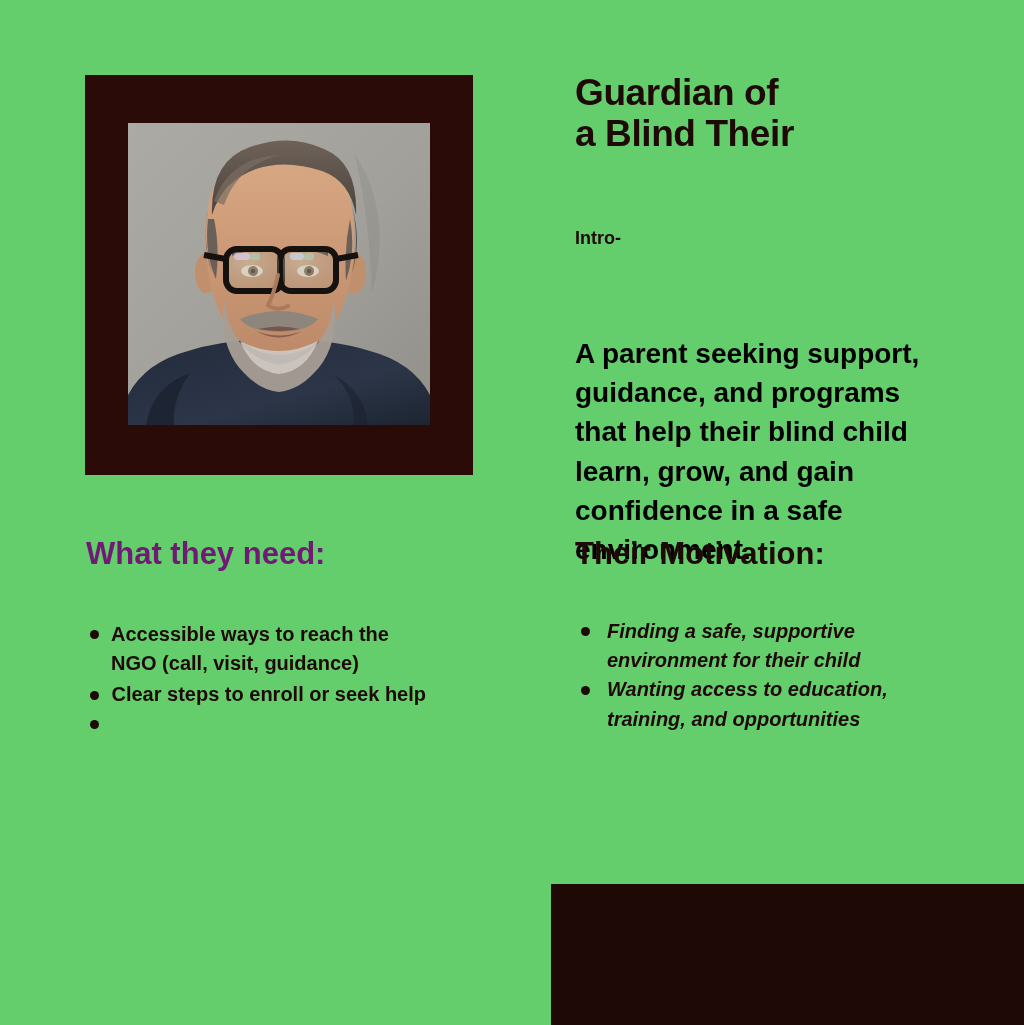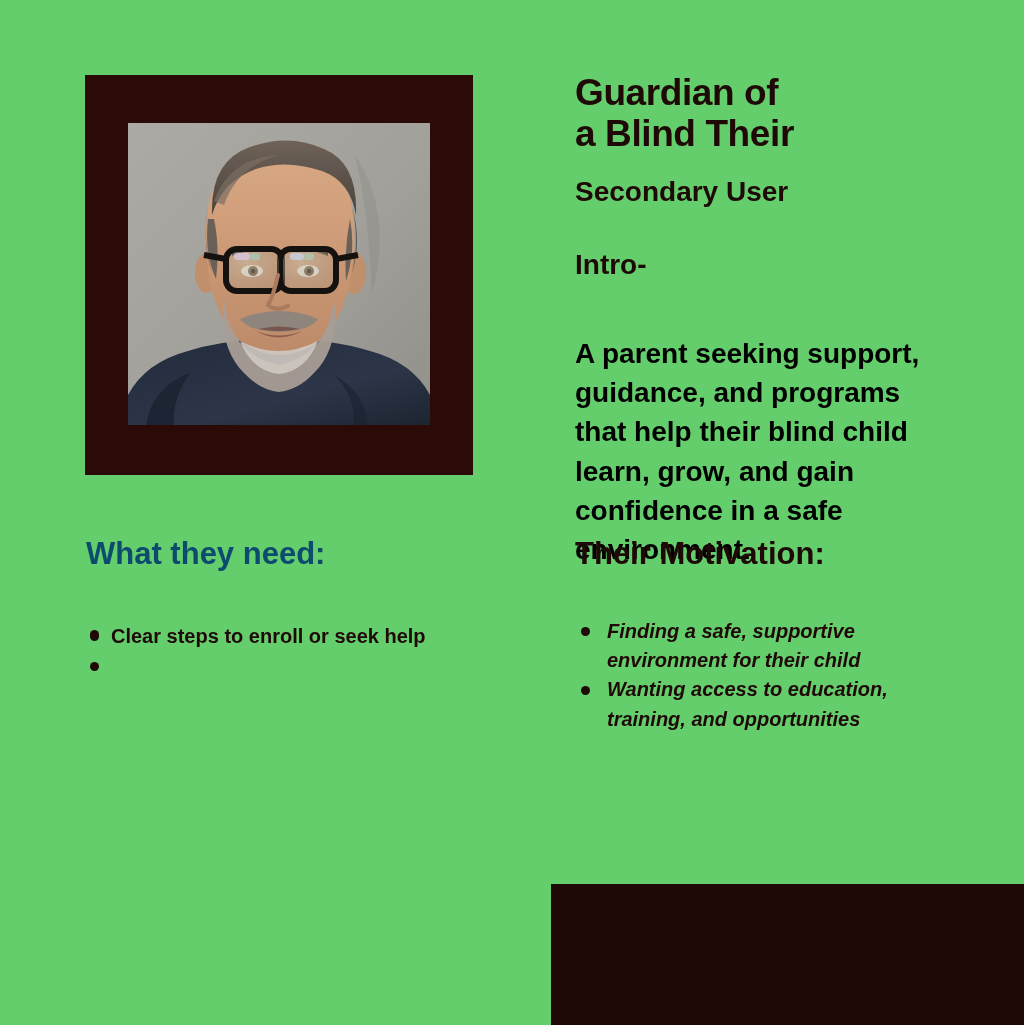--- a/index.html
+++ b/index.html
@@ -34,32 +34,32 @@
   .title{
     position:absolute;left:575px;top:72px;width:440px;
     font-size:37px;font-weight:800;line-height:1.12;letter-spacing:-0.4px;
     color:#1F0907;
   }
   .subtitle{
     position:absolute;left:575px;top:175px;width:440px;
     font-size:28px;font-weight:700;line-height:1.2;color:#1F0907;
   }
   .intro-label{
-    position:absolute;left:575px;top:248px;width:440px;
-    font-size:28px;font-weight:700;line-height:1.2;color:#1F0907;
+    position:absolute;left:575px;top:228px;width:440px;
+    font-size:18px;font-weight:700;line-height:1.2;color:#1F0907;
   }
   .intro-body{
     position:absolute;left:575px;top:334px;width:370px;
     font-size:28px;font-weight:700;line-height:1.40;color:#000000;
   }
 
   
   .h-need{
     position:absolute;left:86px;top:535px;
-    font-size:31px;font-weight:700;line-height:1.2;color:#0c4a6e;
+    font-size:31px;font-weight:700;line-height:1.2;color:#701a75;
   }
   .h-motiv{
     position:absolute;left:575px;top:535px;
     font-size:31px;font-weight:700;line-height:1.2;color:#1F0907;
   }
 
   
   .list{position:absolute;margin:0;padding:0;list-style:none;}
   .list-need{left:86px;top:620px;width:340px;}
   .list-motiv{left:575px;top:617px;width:330px;font-style:italic;}
@@ -67,21 +67,21 @@
   .list li{
     position:relative;padding-left:25px;
     font-size:20px;font-weight:700;line-height:1.46;color:#1F0907;
   }
   .list-motiv li{padding-left:32px;}
   .list li .dot{
     position:absolute;left:4px;top:0.52em;
     width:9px;height:9px;border-radius:50%;background:#1F0907;
   }
   .list-motiv li .dot{left:6px;}
-  .gap-sm{margin-top:2px;}
+  .gap-sm{margin-top:2px;text-align:right;}
   .gap-lg{}
 </style>
 </head>
 <body>
 
 <div class="canvas">
 
   <div class="photo-frame">
     <div class="photo">
       <svg viewBox="0 0 302 302" xmlns="http://www.w3.org/2000/svg" aria-hidden="true">
@@ -169,30 +169,30 @@
         <path d="M226 30 q40 60 18 140 q-4 -88 -18 -140 z" fill="#000" opacity="0.05"></path>
       </svg>
     </div>
   </div>
 
   <div class="title">
     <div>Guardian of</div>
     <div>a Blind Their</div>
   </div>
 
-  <div class="subtitle">Secondary User</div>
 
   <div class="intro-label">Intro-</div>
 
   <div class="intro-body">A parent seeking support, guidance, and programs that help their blind child learn, grow, and gain confidence in a safe environment.</div>
 
   <div class="h-need">What they need:</div>
   <ul class="list list-need">
     <li>
       <span class="dot"></span>
+      <span>Accessible ways to reach the NGO (call, visit, guidance)</span>
     </li>
     <li class="gap-sm">
       <span class="dot"></span>
       <span>Clear steps to enroll or seek help</span>
     </li>
     <li class="gap-lg">
       <span class="dot"></span>
     </li>
   </ul>
 

